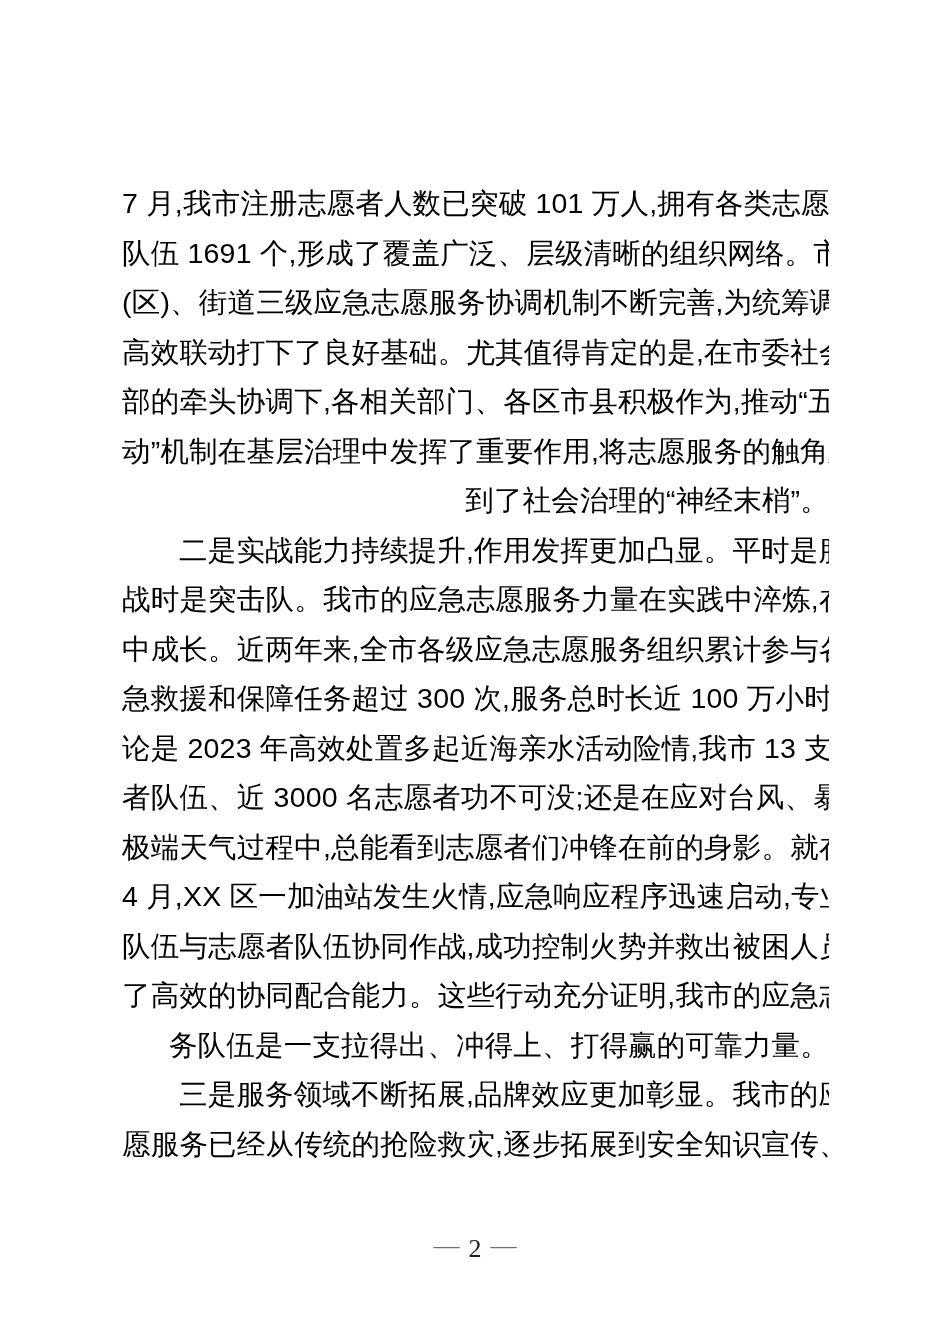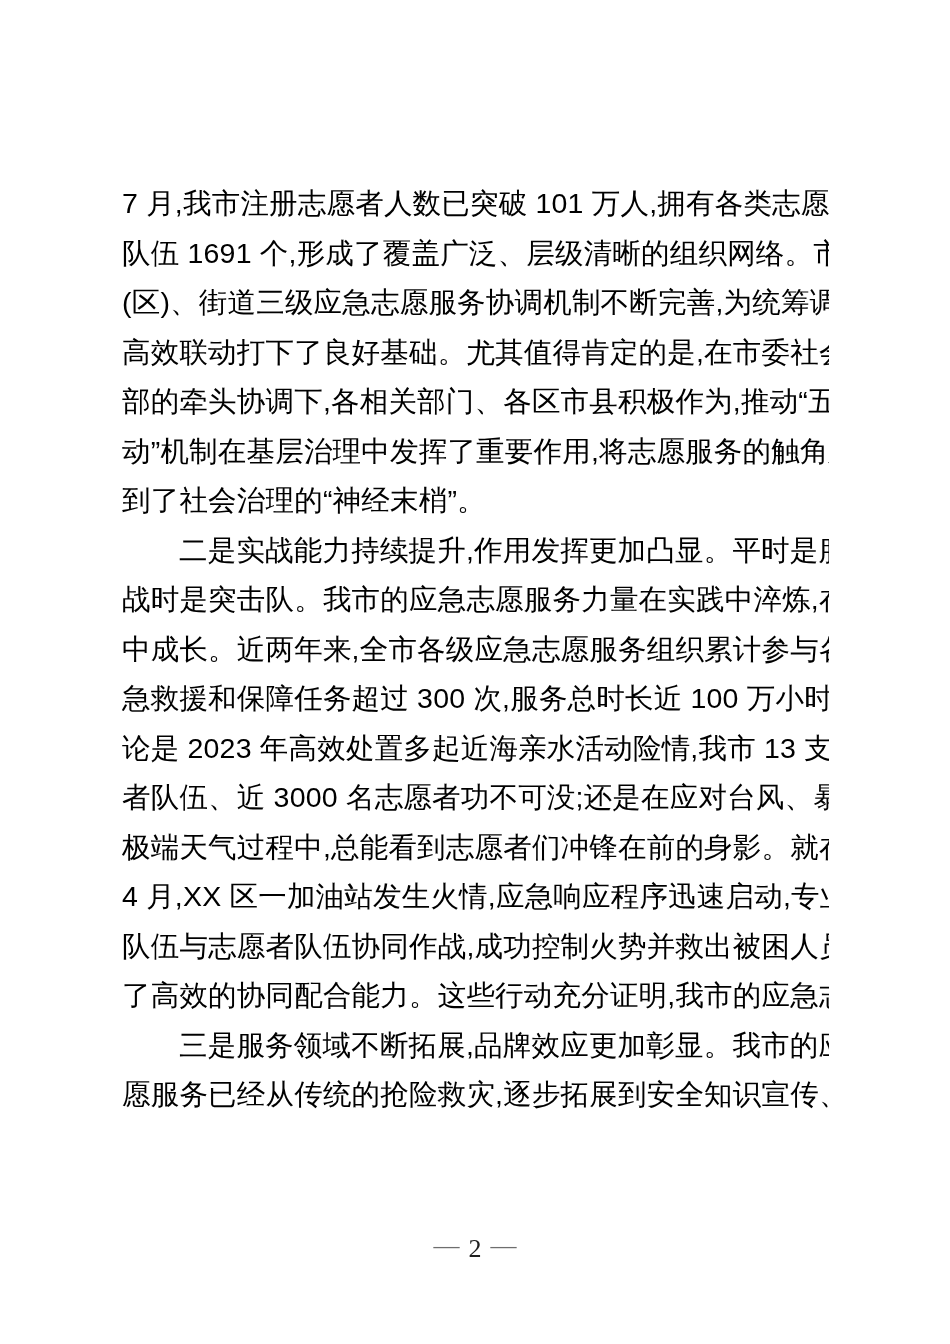--- a/index.html
+++ b/index.html
@@ -27,21 +27,21 @@
   .para {
     margin: 0;
     padding: 0;
   }
   .line {
     height: 49.5px;
     line-height: 49.5px;
     width: 707px;
     overflow: hidden;
     white-space: nowrap;
-    text-align: left;
+    text-align: right;
   }
   .line.fill {
     text-align: justify;
     text-align-last: justify;
   }
   .line.indent {
     padding-left: 57px;
     width: 650px;
   }
   .footer {
@@ -82,20 +82,21 @@
         <div class="line fill indent">二是实战能力持续提升,作用发挥更加凸显。平时是服务队,</div>
         <div class="line fill">战时是突击队。我市的应急志愿服务力量在实践中淬炼,在实战</div>
         <div class="line fill">中成长。近两年来,全市各级应急志愿服务组织累计参与各类应</div>
         <div class="line fill">急救援和保障任务超过 300 次,服务总时长近 100 万小时。无</div>
         <div class="line fill">论是 2023 年高效处置多起近海亲水活动险情,我市 13 支志愿</div>
         <div class="line fill">者队伍、近 3000 名志愿者功不可没;还是在应对台风、暴雨等</div>
         <div class="line fill">极端天气过程中,总能看到志愿者们冲锋在前的身影。就在今年</div>
         <div class="line fill">4 月,XX 区一加油站发生火情,应急响应程序迅速启动,专业救援</div>
         <div class="line fill">队伍与志愿者队伍协同作战,成功控制火势并救出被困人员,展现</div>
         <div class="line fill">了高效的协同配合能力。这些行动充分证明,我市的应急志愿服</div>
+        <div class="line">务队伍是一支拉得出、冲得上、打得赢的可靠力量。</div>
       </div>
       <div class="para">
         <div class="line fill indent">三是服务领域不断拓展,品牌效应更加彰显。我市的应急志</div>
         <div class="line fill">愿服务已经从传统的抢险救灾,逐步拓展到安全知识宣传、应急</div>
       </div>
     </div>
   <div class="footer">
     <span class="fdash">—</span><span class="fnum">2</span><span class="fdash">—</span>
   </div>
 </div>

